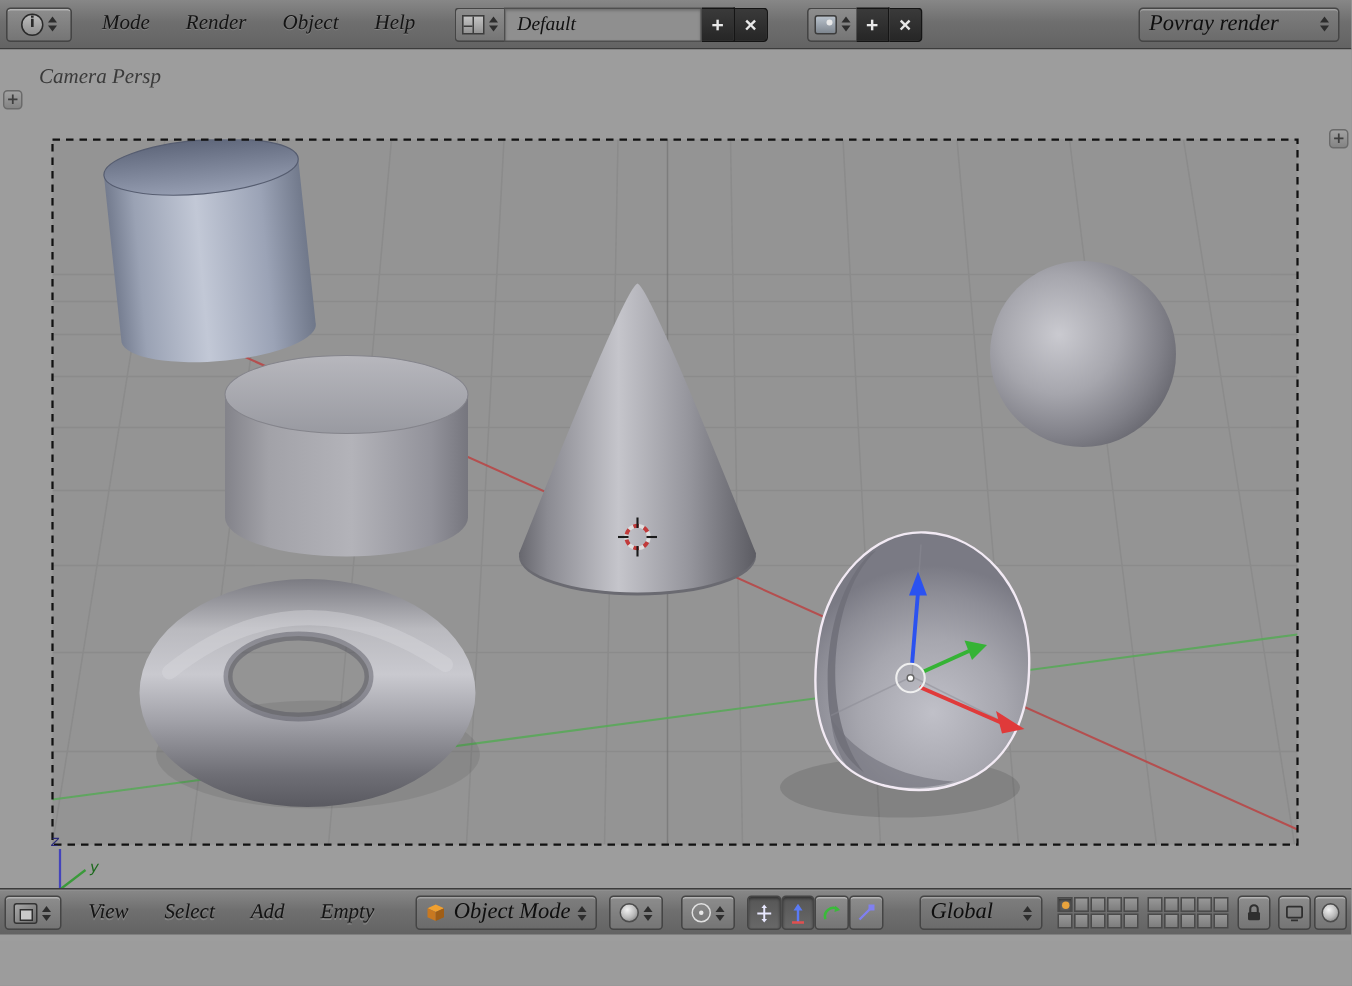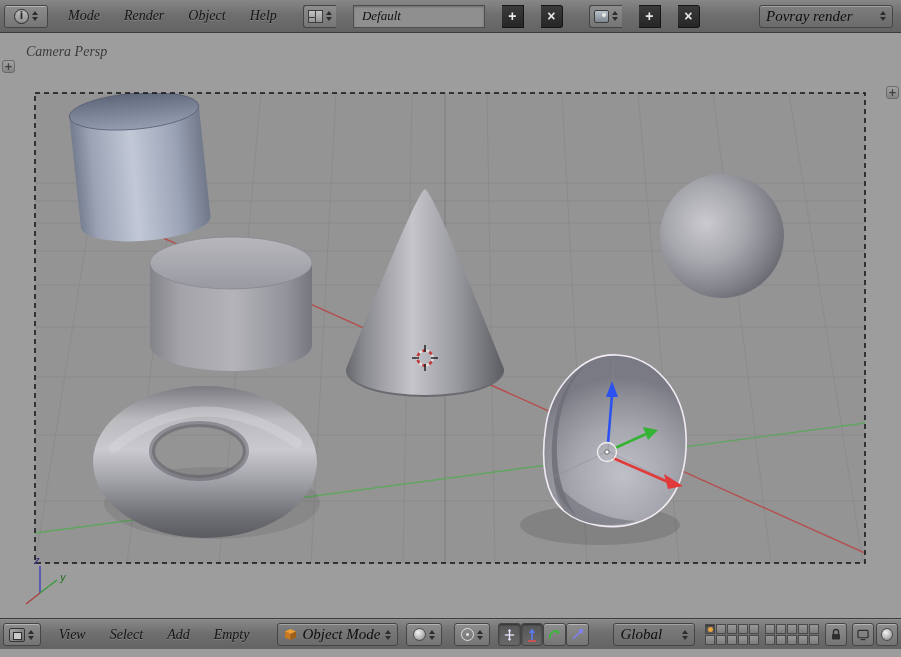--- a/index.html
+++ b/index.html
@@ -11,21 +11,21 @@
   }
   .app { position:relative; width:901px; height:657px; background:#9c9c9c; }
 
   
   .bar {
     position:absolute; left:0; right:0;
     background:linear-gradient(180deg,#878787,#6f6f6f 45%,#636363);
     display:flex; align-items:center;
   }
   .topbar { top:0; height:33px; border-bottom:1px solid #3c3c3c; padding:0 4px; }
-  .bottombar { top:619px; height:30px; border-top:1px solid #8f8f8f; box-shadow:0 -1px 0 #3c3c3c; padding:0 3px; }
+  .bottombar { top:593px; height:30px; border-top:1px solid #8f8f8f; box-shadow:0 -1px 0 #3c3c3c; padding:0 3px; }
 
   .menu {
     font-family:"Liberation Serif","DejaVu Serif",serif;
     font-style:italic; font-size:14px; color:#141414;
     padding:0 12px; cursor:default;
     text-shadow:0 1px 0 rgba(255,255,255,.18);
     white-space:nowrap;
   }
 
   
@@ -48,21 +48,21 @@
     font-family:"Liberation Serif","DejaVu Serif",serif;
     font-style:italic; font-size:15px; color:#0e0e0e; white-space:nowrap;
   }
 
   .updown { display:flex; flex-direction:column; align-items:center; gap:2px; }
   .tri { display:block; width:0; height:0; border-left:3px solid transparent; border-right:3px solid transparent; }
   .tri.up { border-bottom:4px solid #2d2d2d; }
   .tri.dn { border-top:4px solid #2d2d2d; }
 
   
-  .selector { display:flex; align-items:center;gap:17px; }
+  .selector { display:flex; align-items:center; }
   .icon-btn {
     height:23px; padding:0 4px; display:flex; align-items:center; gap:3px;
     border:1px solid #454545; border-right:none; border-radius:3px 0 0 3px;
     background:linear-gradient(180deg,#8d8d8d,#757575);
   }
   .field {
     height:23px; display:flex; align-items:center; padding:0 8px;
     background:#8f8f8f; border:1px solid #4e4e4e;
     box-shadow:inset 0 1px 2px rgba(0,0,0,.25);
     font-family:"Liberation Serif","DejaVu Serif",serif;

